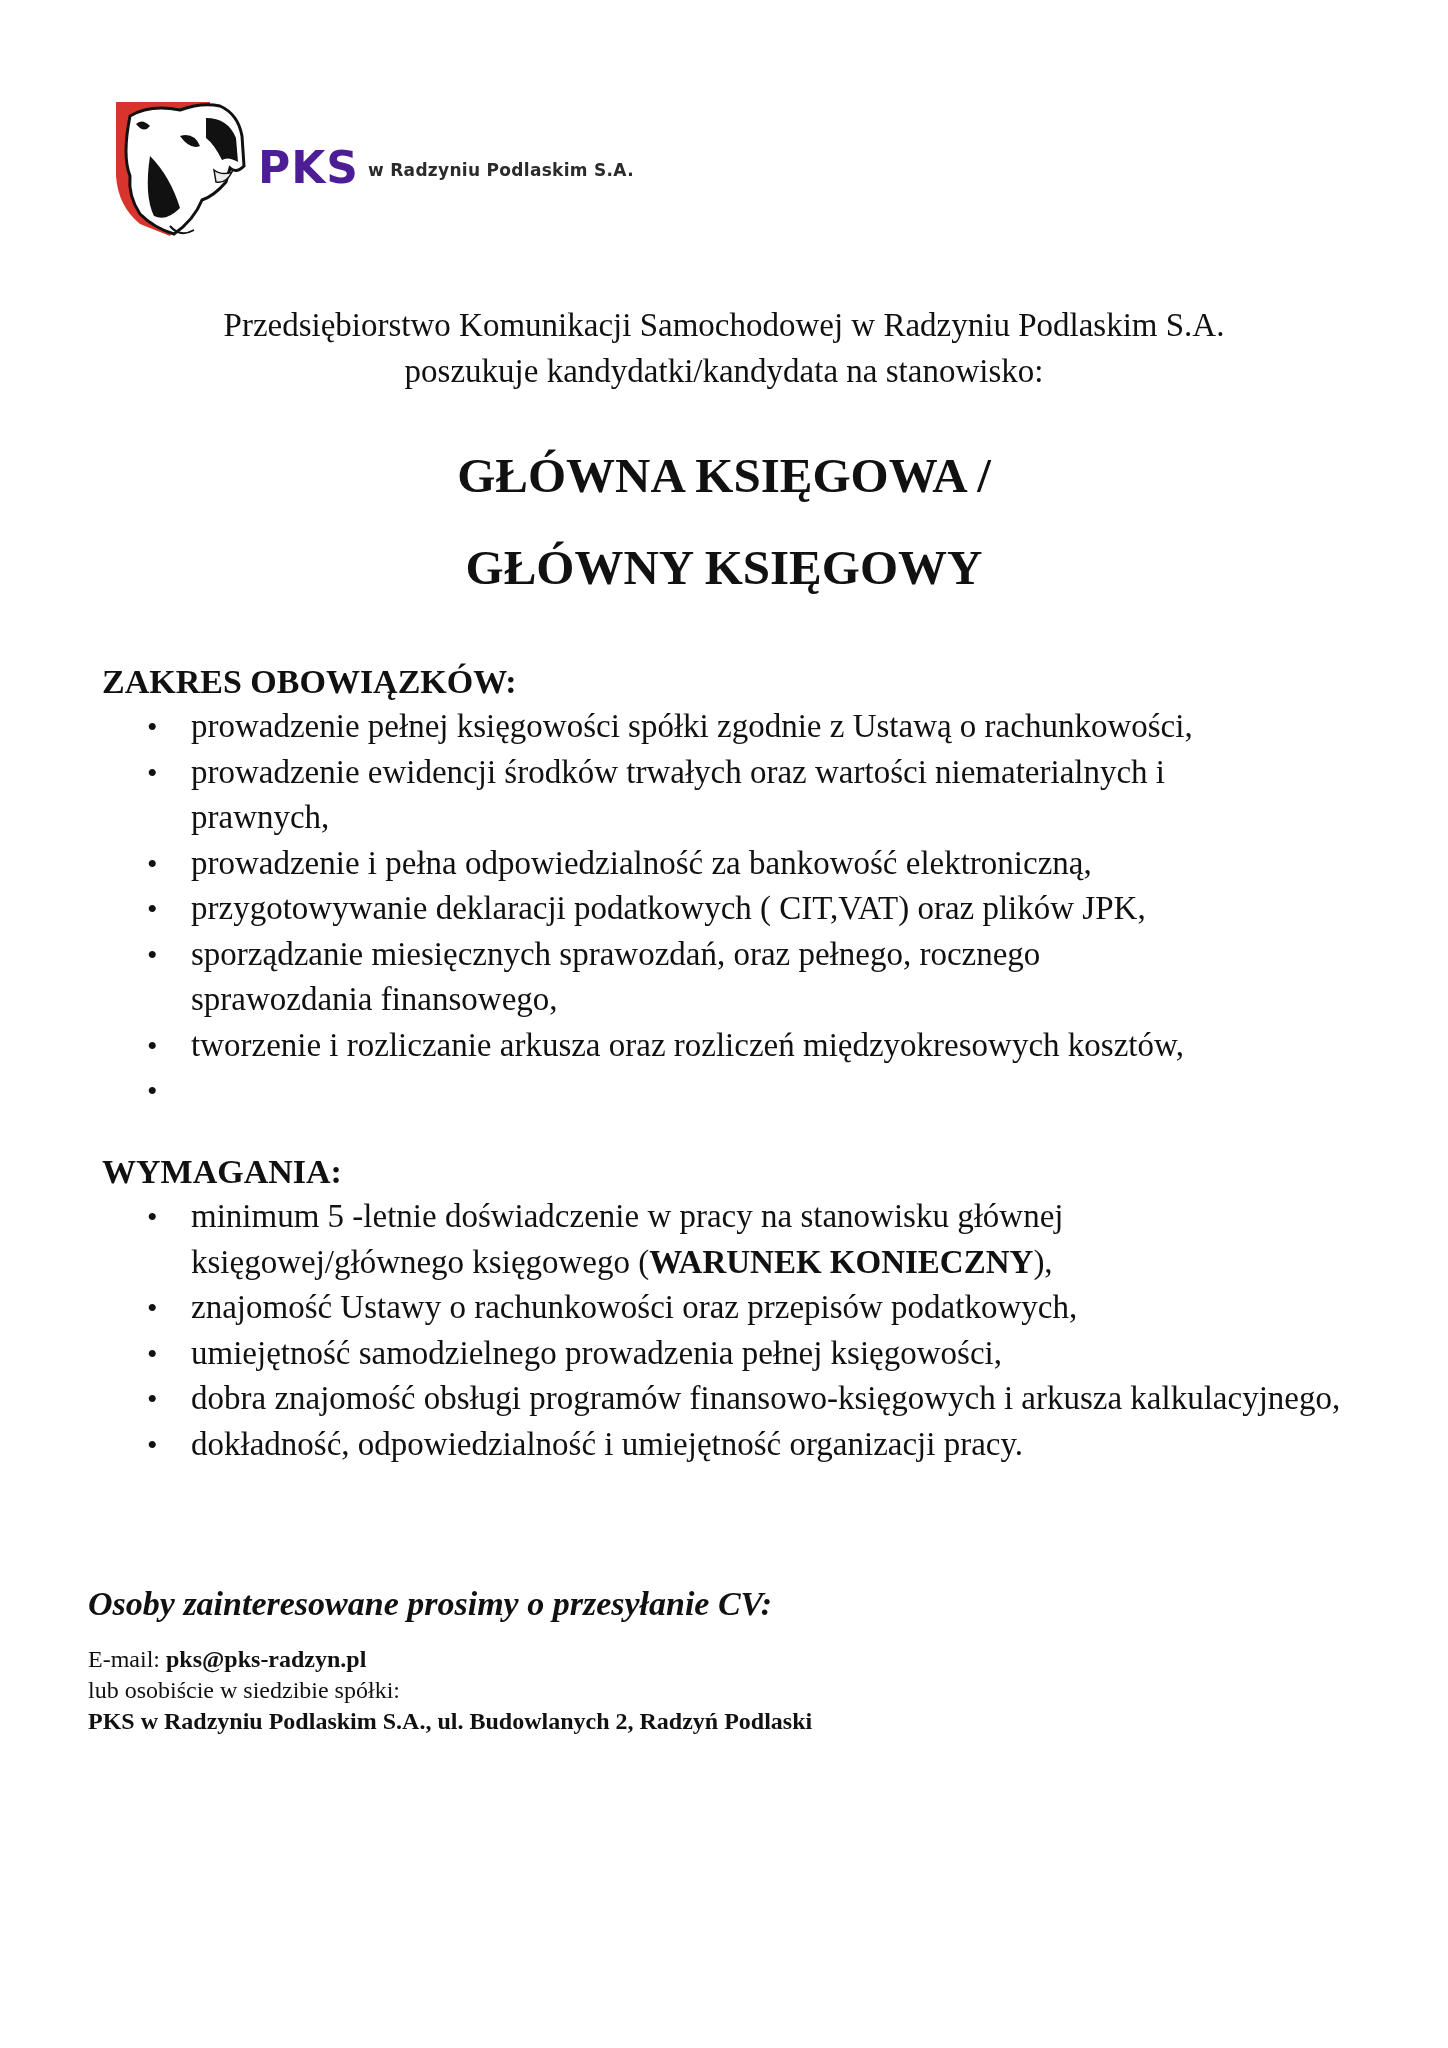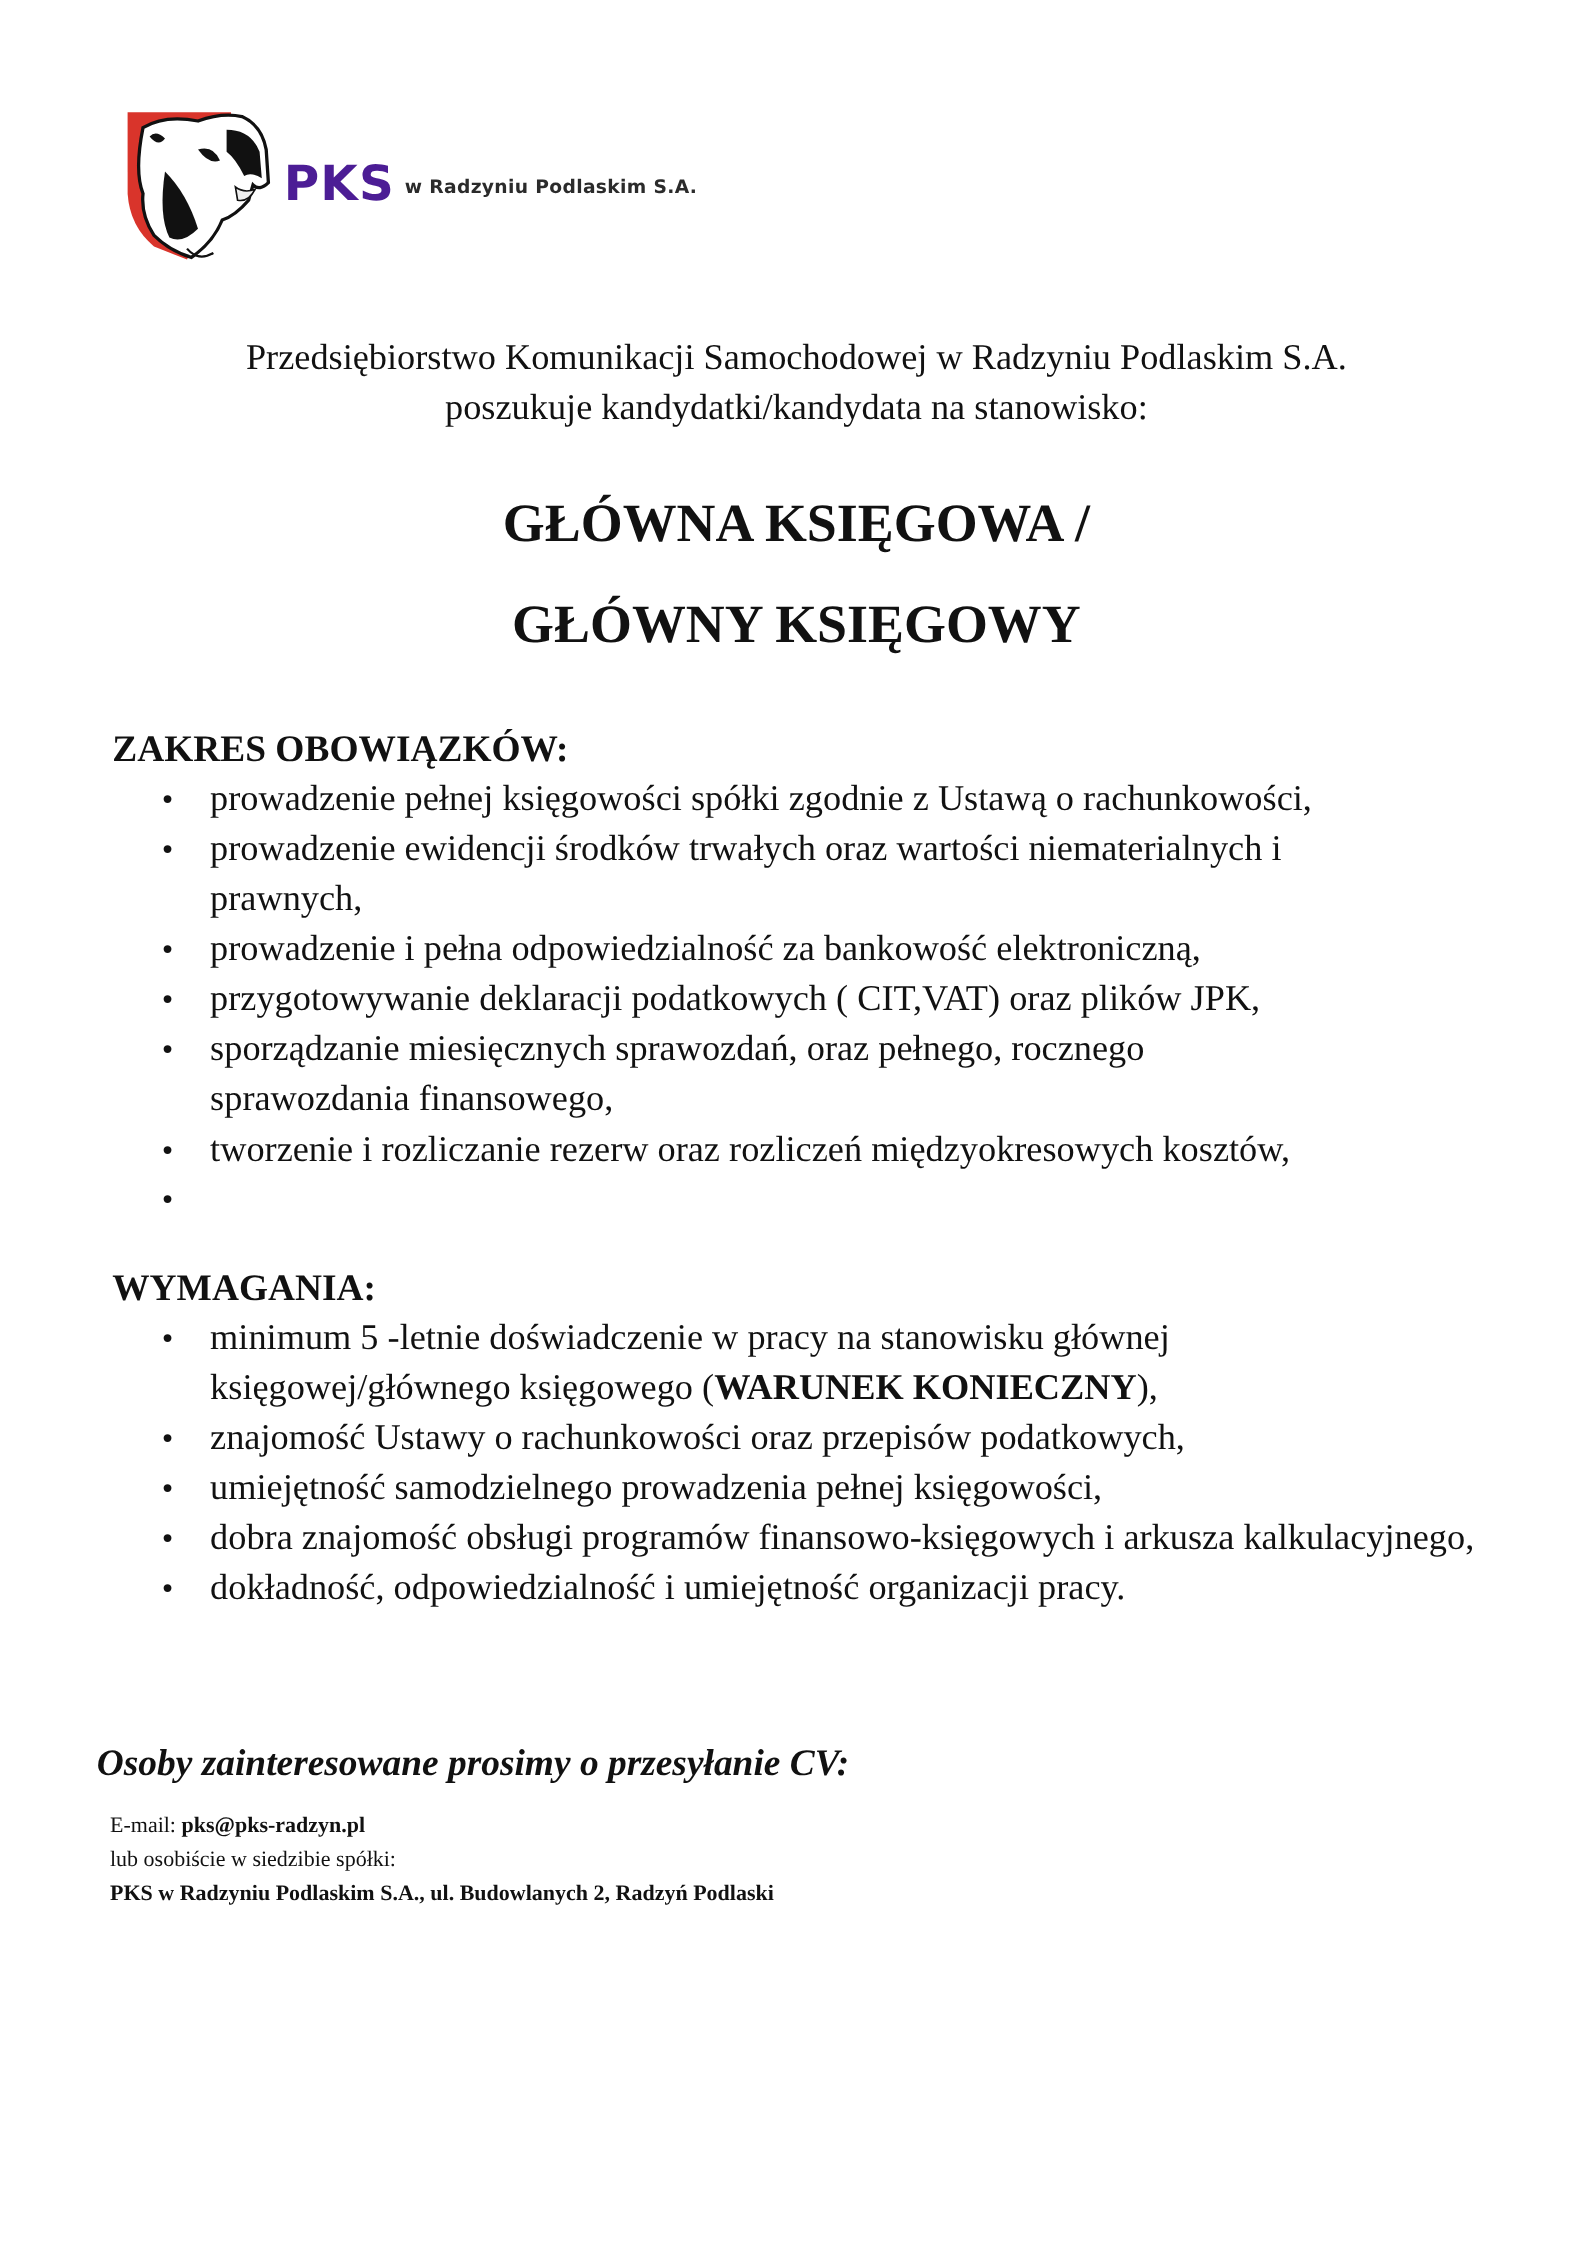--- a/index.html
+++ b/index.html
@@ -102,23 +102,23 @@
       position: absolute;
       left: 88px;
       top: 1582px;
       font-weight: bold;
       font-size: 34px;
       line-height: 44px;
       font-style: italic;
     }
     .contact {
       position: absolute;
-      left: 100px;
+      left: 88px;
       top: 1644px;
-      font-size: 20px;
+      font-size: 24px;
       line-height: 31px;
     }
     .bold { font-weight: bold; }
   </style>
 </head>
 <body>
 
 <div class="logo">
   <svg class="logo-emblem" viewBox="0 0 140 148">
     <path d="M6 6 L100 6 L100 60 L60 140 L30 128 Q8 110 6 80 Z" fill="#d9342b"></path>
@@ -145,21 +145,21 @@
 </div>
 
 <div class="section duties">
   <h2 class="section-heading">ZAKRES OBOWIĄZKÓW:</h2>
   <ul class="list">
     <li><span class="bullet">•</span><span>prowadzenie pełnej księgowości spółki zgodnie z Ustawą o rachunkowości,</span></li>
     <li style="padding-right:120px;"><span class="bullet">•</span><span>prowadzenie ewidencji środków trwałych oraz wartości niematerialnych i prawnych,</span></li>
     <li><span class="bullet">•</span><span>prowadzenie i pełna odpowiedzialność za bankowość elektroniczną,</span></li>
     <li><span class="bullet">•</span><span>przygotowywanie deklaracji podatkowych ( CIT,VAT) oraz plików JPK,</span></li>
     <li style="padding-right:200px;"><span class="bullet">•</span><span>sporządzanie miesięcznych sprawozdań, oraz pełnego, rocznego sprawozdania finansowego,</span></li>
-    <li><span class="bullet">•</span><span>tworzenie i rozliczanie rezerw oraz rozliczeń międzyokresowych kosztów,</span></li>
+    <li><span class="bullet">•</span><span>tworzenie i rozliczanie arkusza oraz rozliczeń międzyokresowych kosztów,</span></li>
     <li><span class="bullet">•</span></li>
   </ul>
 </div>
 
 <div class="section requirements">
   <h2 class="section-heading">WYMAGANIA:</h2>
   <ul class="list">
     <li style="padding-right:160px;"><span class="bullet">•</span><span>minimum 5 -letnie doświadczenie w pracy na stanowisku głównej księgowej/głównego księgowego (</span><span class="bold">WARUNEK KONIECZNY</span><span>),</span></li>
     <li><span class="bullet">•</span><span>znajomość Ustawy o rachunkowości oraz przepisów podatkowych,</span></li>
     <li><span class="bullet">•</span><span>umiejętność samodzielnego prowadzenia pełnej księgowości,</span></li>

